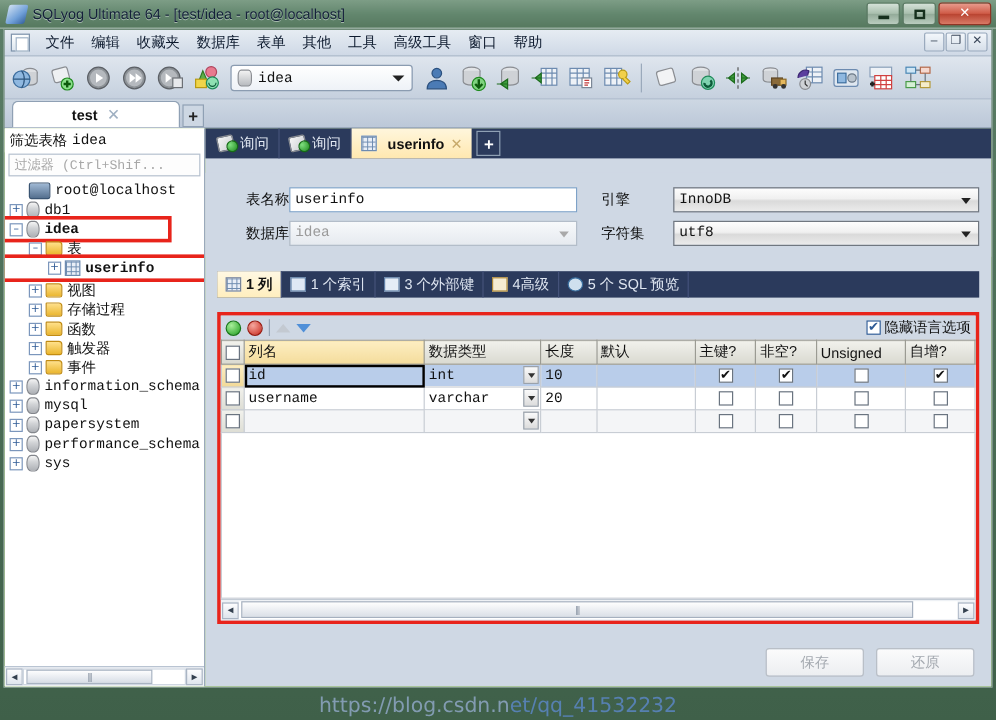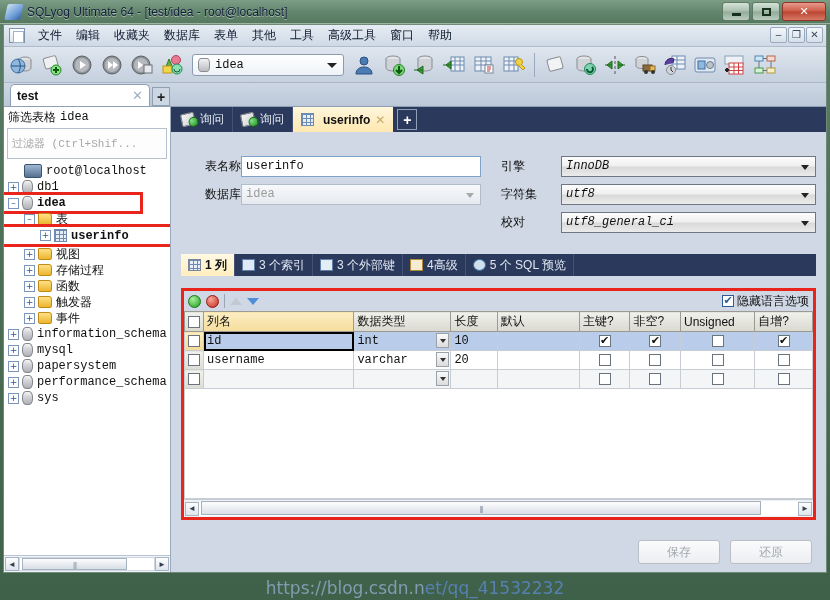--- a/index.html
+++ b/index.html
@@ -123,21 +123,21 @@
     height: 24px; background: linear-gradient(180deg,#cdd7e3,#bcc8d8);
     display: flex; align-items: flex-end; padding-left: 6px; gap: 2px;
     border-bottom: 1px solid #8fa0b4;
   }
   .conn-tab {
     height: 22px; min-width: 140px; background: #ffffff;
     border: 1px solid #8fa0b4; border-bottom: none;
     border-radius: 5px 5px 0 0;
     display: flex; align-items: center; padding: 0 6px;
     font-weight: bold; font-size: 12px; color:#111; gap: 8px;
-    justify-content: space-between;
+    justify-content: center;
   }
   .conn-tab .x { color:#9fb0c2; font-weight: bold; font-size: 13px; }
   .plus-btn {
     width: 18px; height: 19px; border: 1px solid #8fa0b4; background: #cdd7e3;
     display:flex; align-items:center; justify-content:center;
     font-weight: bold; font-size: 14px; color:#222; line-height: 1;
   }
 
   
   .body-split { flex: 1; display: flex; min-height: 0; background:#84cc16; }
@@ -146,21 +146,21 @@
   .left-panel {
     width: 167px; background: #ffffff; display:flex; flex-direction:column;
     border-right: 1px solid #9aa9bb; position: relative;
   }
   .left-head {
     height: 20px; display:flex; align-items:center; padding-left: 4px;
     font-size: 12px; color:#111; background:#fff;
   }
   .left-head .mono { font-family:"Liberation Mono","DejaVu Sans Mono",monospace; margin-left:4px;}
   .filter-box {
-    margin: 1px 3px 2px 3px; height: 31px; border: 1px solid #b6c1cf;
+    margin: 1px 3px 2px 3px; height: 19px; border: 1px solid #b6c1cf;
     background: #fdfdfd; color:#a7a7a7; font-size:11px;
     display:flex; align-items:center; padding-left:4px;
     font-family:"Liberation Mono","DejaVu Sans Mono",monospace;
   }
   .tree { flex:1; overflow:hidden; padding-top:2px; position:relative; }
   .tnode { display:flex; align-items:center; height:16px; font-size:12px; color:#111;
            white-space: nowrap; position: relative;}
   .exp {
     width: 11px; height: 11px; border: 1px solid #7b96bc; background:#fff;
     font-size: 9px; line-height: 9px; text-align:center; color:#2f5b96;
@@ -255,21 +255,21 @@
     flex:1; height:21px; background:linear-gradient(180deg,#f7f9fb,#e6eaef);
     border:1px solid #b3bdc9; color:#9a9a9a; position:relative;
     font-family:"Liberation Mono","DejaVu Sans Mono",monospace; font-size:12px;
     padding-left:4px; display:flex; align-items:center;
   }
   .fcombo {
     flex:1; height:21px;
     background:linear-gradient(180deg,#fdfdfd 0%,#f0f0f0 45%,#dadada 55%,#ebebeb 100%);
     border:1px solid #707780; color:#111; position:relative;
     font-family:"Liberation Mono","DejaVu Sans Mono",monospace; font-size:12px;
-    padding-left:4px; display:flex; align-items:center;font-style:italic;
+    padding-left:4px; display:flex; align-items:center;
   }
   .carr {
     position:absolute; right:6px; top:8px; width:0;height:0;
     border-left:4px solid transparent;border-right:4px solid transparent;
     border-top:5px solid #222;
   }
   .carr.dis { border-top-color:#a9a9a9; }
 
   
   .subtabs {
@@ -752,38 +752,31 @@
                 <span class="carr"></span>
               </span>
             </div>
             <div class="frow">
               <span class="flabel">字符集</span>
               <span class="fcombo">
                 <span>utf8</span>
                 <span class="carr"></span>
               </span>
             </div>
-            <div class="frow">
-              <span class="flabel">校对</span>
-              <span class="fcombo">
-                <span>utf8_general_ci</span>
-                <span class="carr"></span>
-              </span>
-            </div>
           </div>
         </div>
 
         <div class="subtabs">
           <div class="subtab active">
             <span class="mini-ico" style="background:#e8eef7;background-image:linear-gradient(#6d8bb0 1px,transparent 1px),linear-gradient(90deg,#6d8bb0 1px,transparent 1px);background-size:100% 4px,4px 100%;"></span>
             <span>1 列</span>
           </div>
           <div class="subtab">
             <span class="mini-ico" style="background:#dfe8f4;border-color:#5f7fa6;"></span>
-            <span>3 个索引</span>
+            <span>1 个索引</span>
           </div>
           <div class="subtab">
             <span class="mini-ico" style="background:#e4ecf6;border-color:#5f7fa6;position:relative;"></span>
             <span>3 个外部键</span>
           </div>
           <div class="subtab">
             <span class="mini-ico" style="background:#f6ecd2;border-color:#b08a3a;"></span>
             <span>4高级</span>
           </div>
           <div class="subtab">

